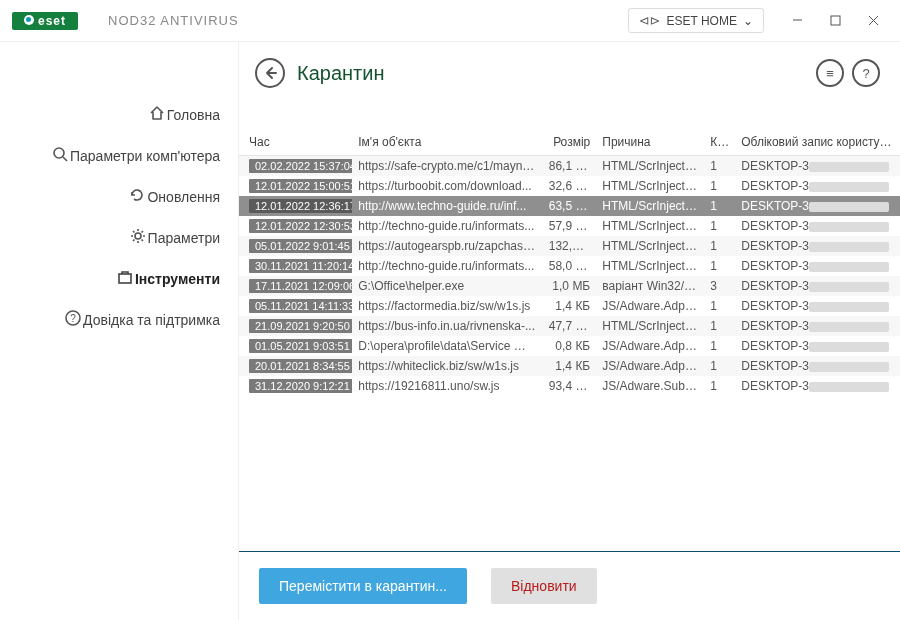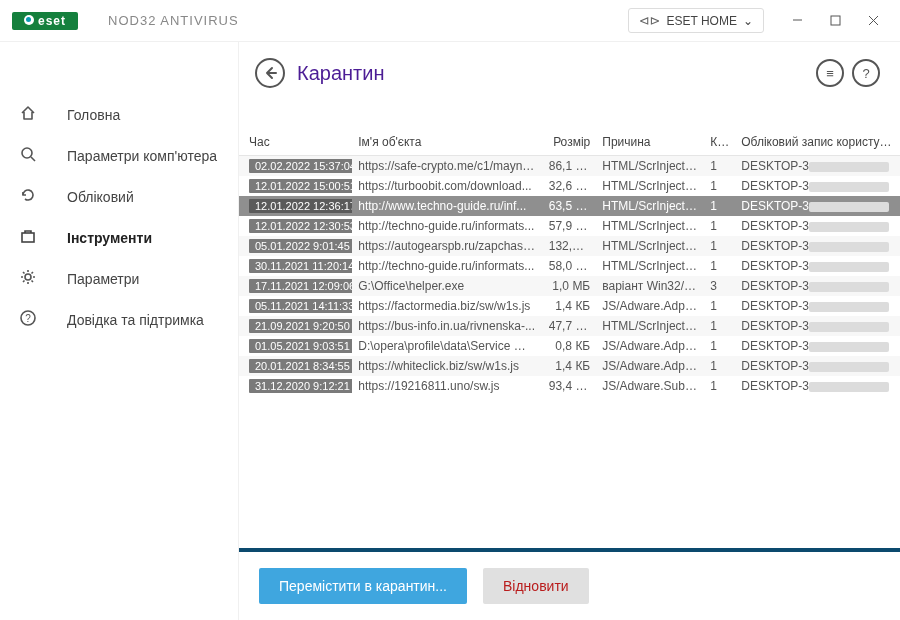--- a/index.html
+++ b/index.html
@@ -9,41 +9,41 @@
 .logo-part1 { background: #15803d; color: #fff; font-weight: bold; font-size: 12px; padding: 2px 12px; border-radius: 2px; letter-spacing: 1px; position: relative; }
 .logo-eye { width: 10px; height: 10px; display: inline-block; background: #fff; border-radius: 50%; margin-right: 4px; position: relative; }
 .logo-eye::after { content:""; position:absolute; width:5px; height:5px; background:#0a9bb3; border-radius:50%; top:2px; left:2px;}
 .logo-part2 { color: #888; font-size: 13px; letter-spacing: 1px; margin-left: 24px; font-weight: 400; }
 .titlebar-spacer { flex: 1; }
 .home-badge { display: flex; align-items: center; gap: 6px; border: 1px solid #ddd; border-radius: 3px; padding: 4px 10px; font-size: 12px; color: #444; margin-right: 14px; }
 .home-icon { font-size: 13px; color:#666; }
 .winbtn { width: 38px; height: 30px; display:flex; align-items:center; justify-content:center; color:#555; cursor:pointer; }
 .main { display:flex; height: calc(100% - 42px); }
 .sidebar { width: 238px; padding-top: 52px; }
-.nav-item { display:flex; align-items:center; gap:29px; padding: 10px 18px; font-size:14px; color:#444; cursor:pointer; }
+.nav-item { display:flex; align-items:center; gap:0; padding: 10px 18px; font-size:14px; color:#444; cursor:pointer;justify-content:flex-end; }
 .nav-item.active { font-weight:600; color:#222; }
 .nav-icon { width:20px; text-align:center; color:#555; }
 .content { flex:1; display:flex; flex-direction:column; border-left:1px solid #f0f0f0; position:relative; }
 .content-header { display:flex; align-items:center; padding: 16px 20px 14px 16px; gap:12px; }
 .back-btn { width:30px; height:30px; border:2px solid #555; border-radius:50%; display:flex; align-items:center; justify-content:center; cursor:pointer; color:#555; }
-.page-title { font-size:20px; color:#4c1d95; flex:1; }
+.page-title { font-size:20px; color:#14532d; flex:1; }
 .hdr-actions { display:flex; gap:8px; }
 .circ-btn { width:28px; height:28px; border:2px solid #555; border-radius:50%; display:flex; align-items:center; justify-content:center; cursor:pointer; font-size:13px; color:#555; }
 .table-wrap { flex:1; overflow:auto;margin-top:27px; }
 table { width:100%; border-collapse:collapse; table-layout:fixed; }
 thead th { text-align:left; font-weight:400; font-size:12px; color:#444; padding:6px 6px; border-bottom:1px solid #e5e5e5; white-space:nowrap; overflow:hidden; text-overflow:ellipsis; }
 thead th:first-child { padding-left:10px; }
 tbody td { font-size:12px; padding:3px 6px; white-space:nowrap; overflow:hidden; text-overflow:ellipsis; color:#555; }
 tbody td:first-child { padding-left:10px; }
 tbody tr.even { background:#f7f7f7; }
 tbody tr.selected { background:#8f8f8f; color:#fff; }
 tbody tr.selected td { color:#fff; }
 .time-chip { display:inline-block; background:#7a7a7a; color:#fff; font-size:11px; padding:1px 6px; border-radius:1px; }
 tr.selected .time-chip { background:#5a5a5a; }
-.footer { border-top:4px solid #0c4a6e; padding:16px 20px; display:flex; gap:16px; }
+.footer { border-top:1px solid #0c4a6e; padding:16px 20px; display:flex; gap:24px; }
 .btn { padding:10px 20px; font-size:14px; border:none; cursor:pointer; border-radius:2px; }
 .btn-primary { background:#3fa6df; color:#fff; }
 .btn-secondary { background:#e0e0e0; color:#b91c1c; cursor:default; }
 .user-blur { display:inline-block; background:#dcdcdc; width:80px; height:10px; vertical-align:middle; border-radius:2px; filter:blur(0.5px); }
 .col-time{width:110px;} .col-obj{width:185px;} .col-size{width:52px;text-align:right;} .col-reason{width:105px;} .col-count{width:30px;} .col-user{width:160px;}
 thead th.col-size{ text-align:right; }
 tbody td.r { text-align:right; }
 </style>
 </head>
 <body>
@@ -90,35 +90,35 @@
             <circle cx="8" cy="8" r="5" fill="none" stroke="#555" stroke-width="1.6"></circle>
             <line x1="12" y1="12" x2="16" y2="16" stroke="#555" stroke-width="1.6"></line>
           </svg></span>
         <span>Параметри комп'ютера</span>
       </div>
       <div class="nav-item">
         <span class="nav-icon"><svg width="18" height="18">
             <path d="M4 9 a5 5 0 1 1 2 4" fill="none" stroke="#555" stroke-width="1.6"></path>
             <path d="M4 6 L4 9 L7 9" fill="none" stroke="#555" stroke-width="1.6"></path>
           </svg></span>
-        <span>Обліковий</span>
+        <span>Оновлення</span>
+      </div>
+      <div class="nav-item">
+        <span class="nav-icon"><svg width="18" height="18">
+            <circle cx="9" cy="9" r="3" fill="none" stroke="#555" stroke-width="1.6"></circle>
+            <path d="M9 2 V4 M9 14 V16 M2 9 H4 M14 9 H16 M4 4 L5.5 5.5 M12.5 12.5 L14 14 M14 4 L12.5 5.5 M5.5 12.5 L4 14" stroke="#555" stroke-width="1.6"></path>
+          </svg></span>
+        <span>Параметри</span>
       </div>
       <div class="nav-item active">
         <span class="nav-icon"><svg width="18" height="18">
             <rect x="3" y="6" width="12" height="9" fill="none" stroke="#444" stroke-width="1.6"></rect>
             <path d="M6 6 V4 H12 V6" fill="none" stroke="#444" stroke-width="1.6"></path>
           </svg></span>
         <span>Інструменти</span>
-      </div>
-      <div class="nav-item">
-        <span class="nav-icon"><svg width="18" height="18">
-            <circle cx="9" cy="9" r="3" fill="none" stroke="#555" stroke-width="1.6"></circle>
-            <path d="M9 2 V4 M9 14 V16 M2 9 H4 M14 9 H16 M4 4 L5.5 5.5 M12.5 12.5 L14 14 M14 4 L12.5 5.5 M5.5 12.5 L4 14" stroke="#555" stroke-width="1.6"></path>
-          </svg></span>
-        <span>Параметри</span>
       </div>
       <div class="nav-item">
         <span class="nav-icon"><svg width="18" height="18">
             <circle cx="9" cy="9" r="7" fill="none" stroke="#555" stroke-width="1.6"></circle>
             <text x="9" y="13" text-anchor="middle" font-size="10" fill="#555">?</text>
           </svg></span>
         <span>Довідка та підтримка</span>
       </div>
     </div>
 

